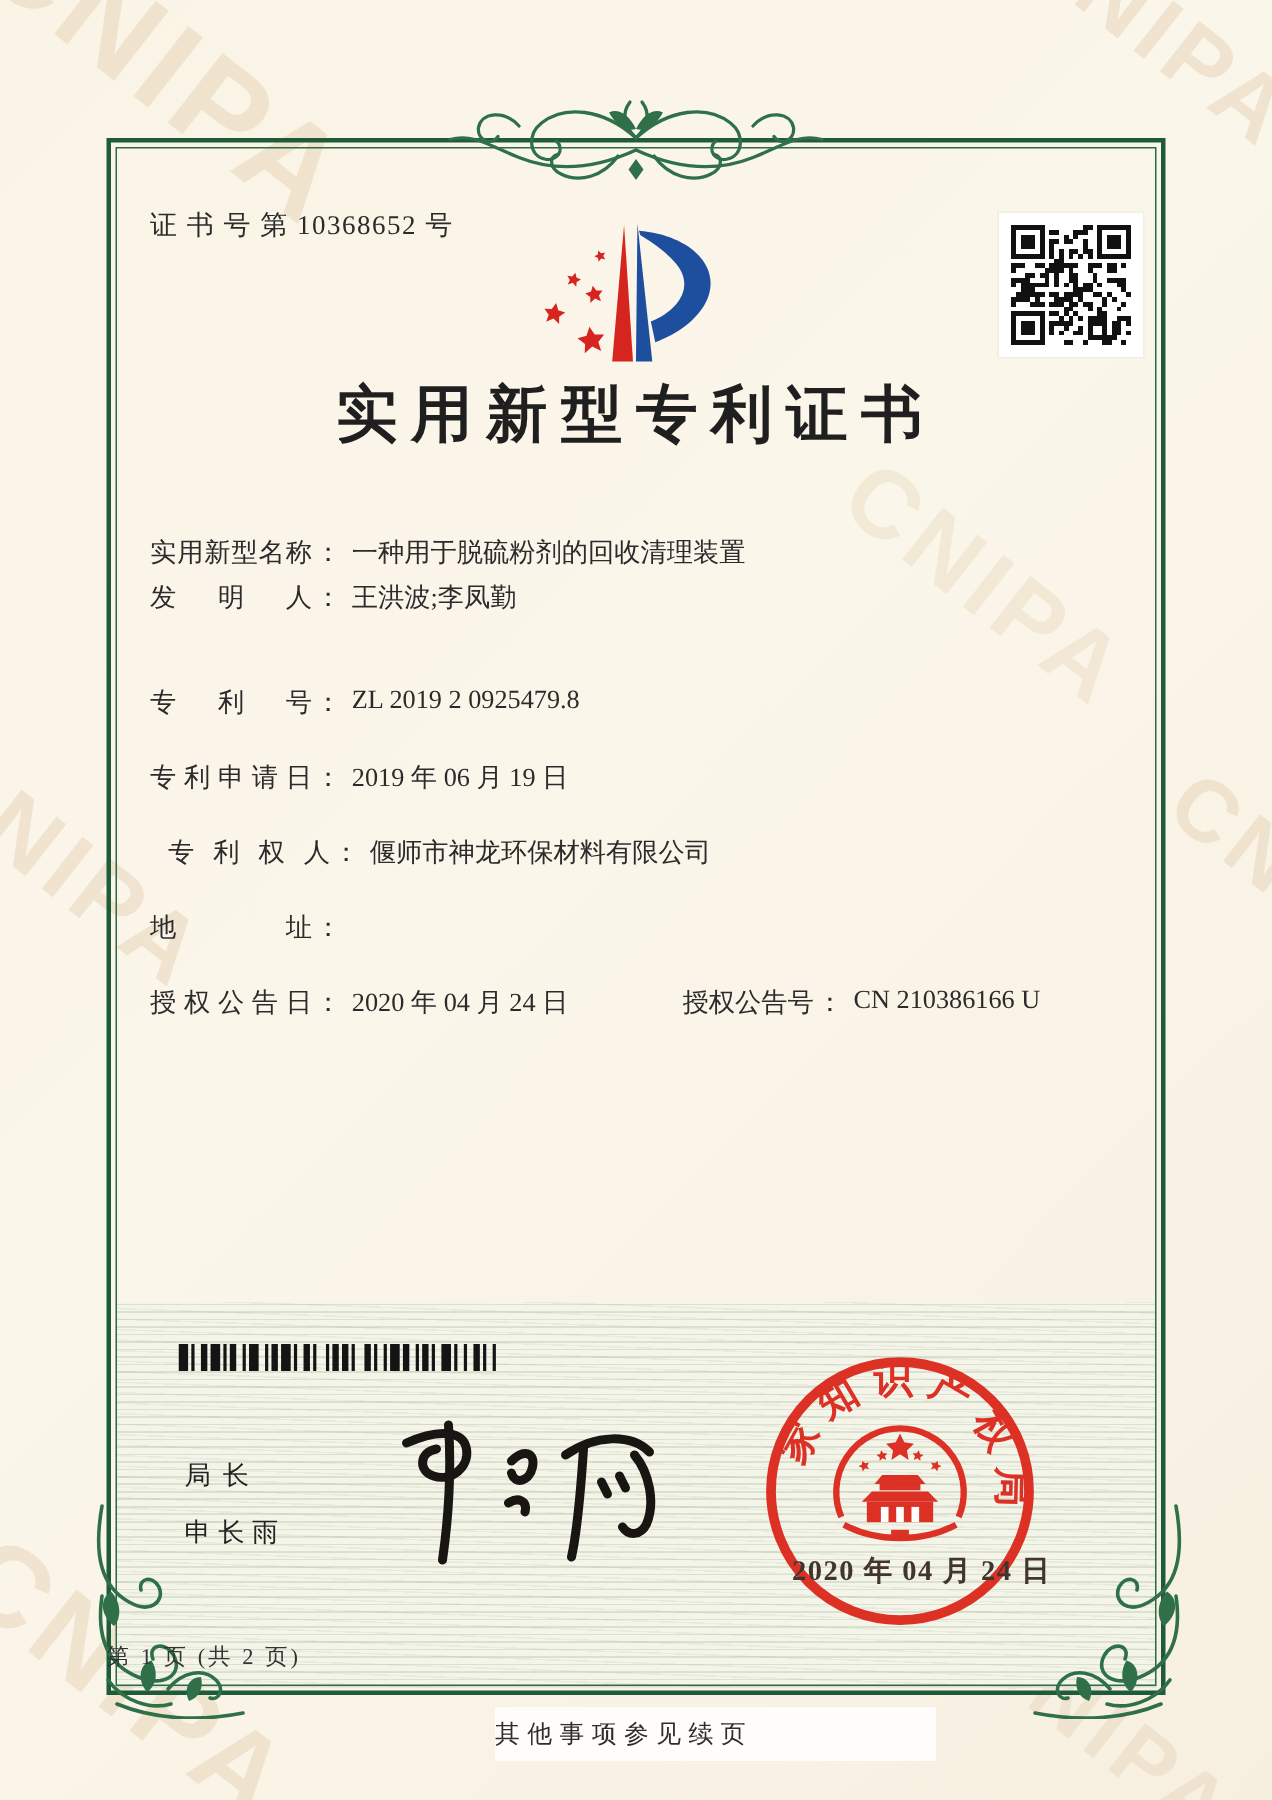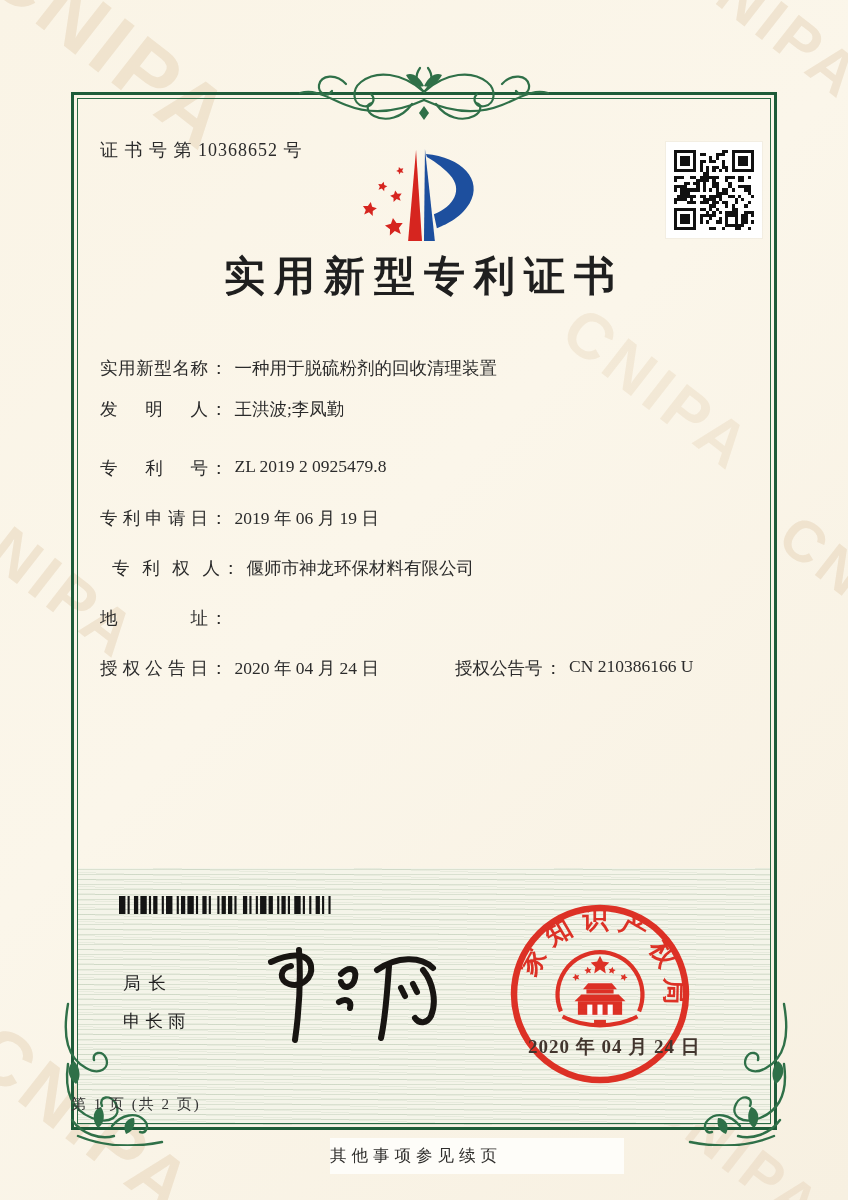--- a/index.html
+++ b/index.html
@@ -55,21 +55,21 @@
   .certno{left:100px;top:138px;font-size:18px;letter-spacing:1px;color:#2b2b2b;}
   .logo{left:340px;top:144px;width:162px;height:104px;}
   .qrbox{left:666px;top:142px;width:96px;height:96px;background:#ffffff;box-shadow:0 0 0 1px rgba(0,0,0,0.03);}
   .qrbox svg{position:absolute;left:8px;top:8px;width:80px;height:80px;shape-rendering:crispEdges;}
   .title{left:0;top:249px;width:848px;text-align:center;font-size:41px;font-weight:700;
     letter-spacing:9px;color:#1f1f1f;}
   .frow{left:100px;display:flex;font-size:17.5px;color:#2b2b2b;white-space:nowrap;}
   .flabel{display:inline-block;width:108px;text-align:justify;text-align-last:justify;}
   .fcolon{margin-left:2px;}
   .fvalue{margin-left:7px;}
-  .r0{top:356px;} .r1{top:397px;justify-content:flex-end;} .r2{top:456px;} .r3{top:506px;}
+  .r0{top:356px;} .r1{top:386px;justify-content:flex-end;} .r2{top:456px;} .r3{top:506px;}
   .r4{top:556px;margin-left:12px;} .r5{top:606px;} .r6{top:656px;}
   .frow2{left:455px;top:656px;display:flex;font-size:17.5px;color:#2b2b2b;white-space:nowrap;}
   .flabel2{display:inline-block;}
   .paras{left:100px;top:699px;width:658px;font-size:16.5px;line-height:27px;
     color:#312f2c;text-align:justify;}
   .paras p{margin:0;text-indent:2em;}
   .barcode{left:119px;top:896px;width:218px;height:18px;}
   .director-title{left:123px;top:971px;font-size:17.5px;letter-spacing:8px;color:#222;}
   .director-name{left:123px;top:1009px;font-size:17.5px;letter-spacing:5px;color:#222;}
   .sig{left:253px;top:940px;width:192px;height:106px;}

